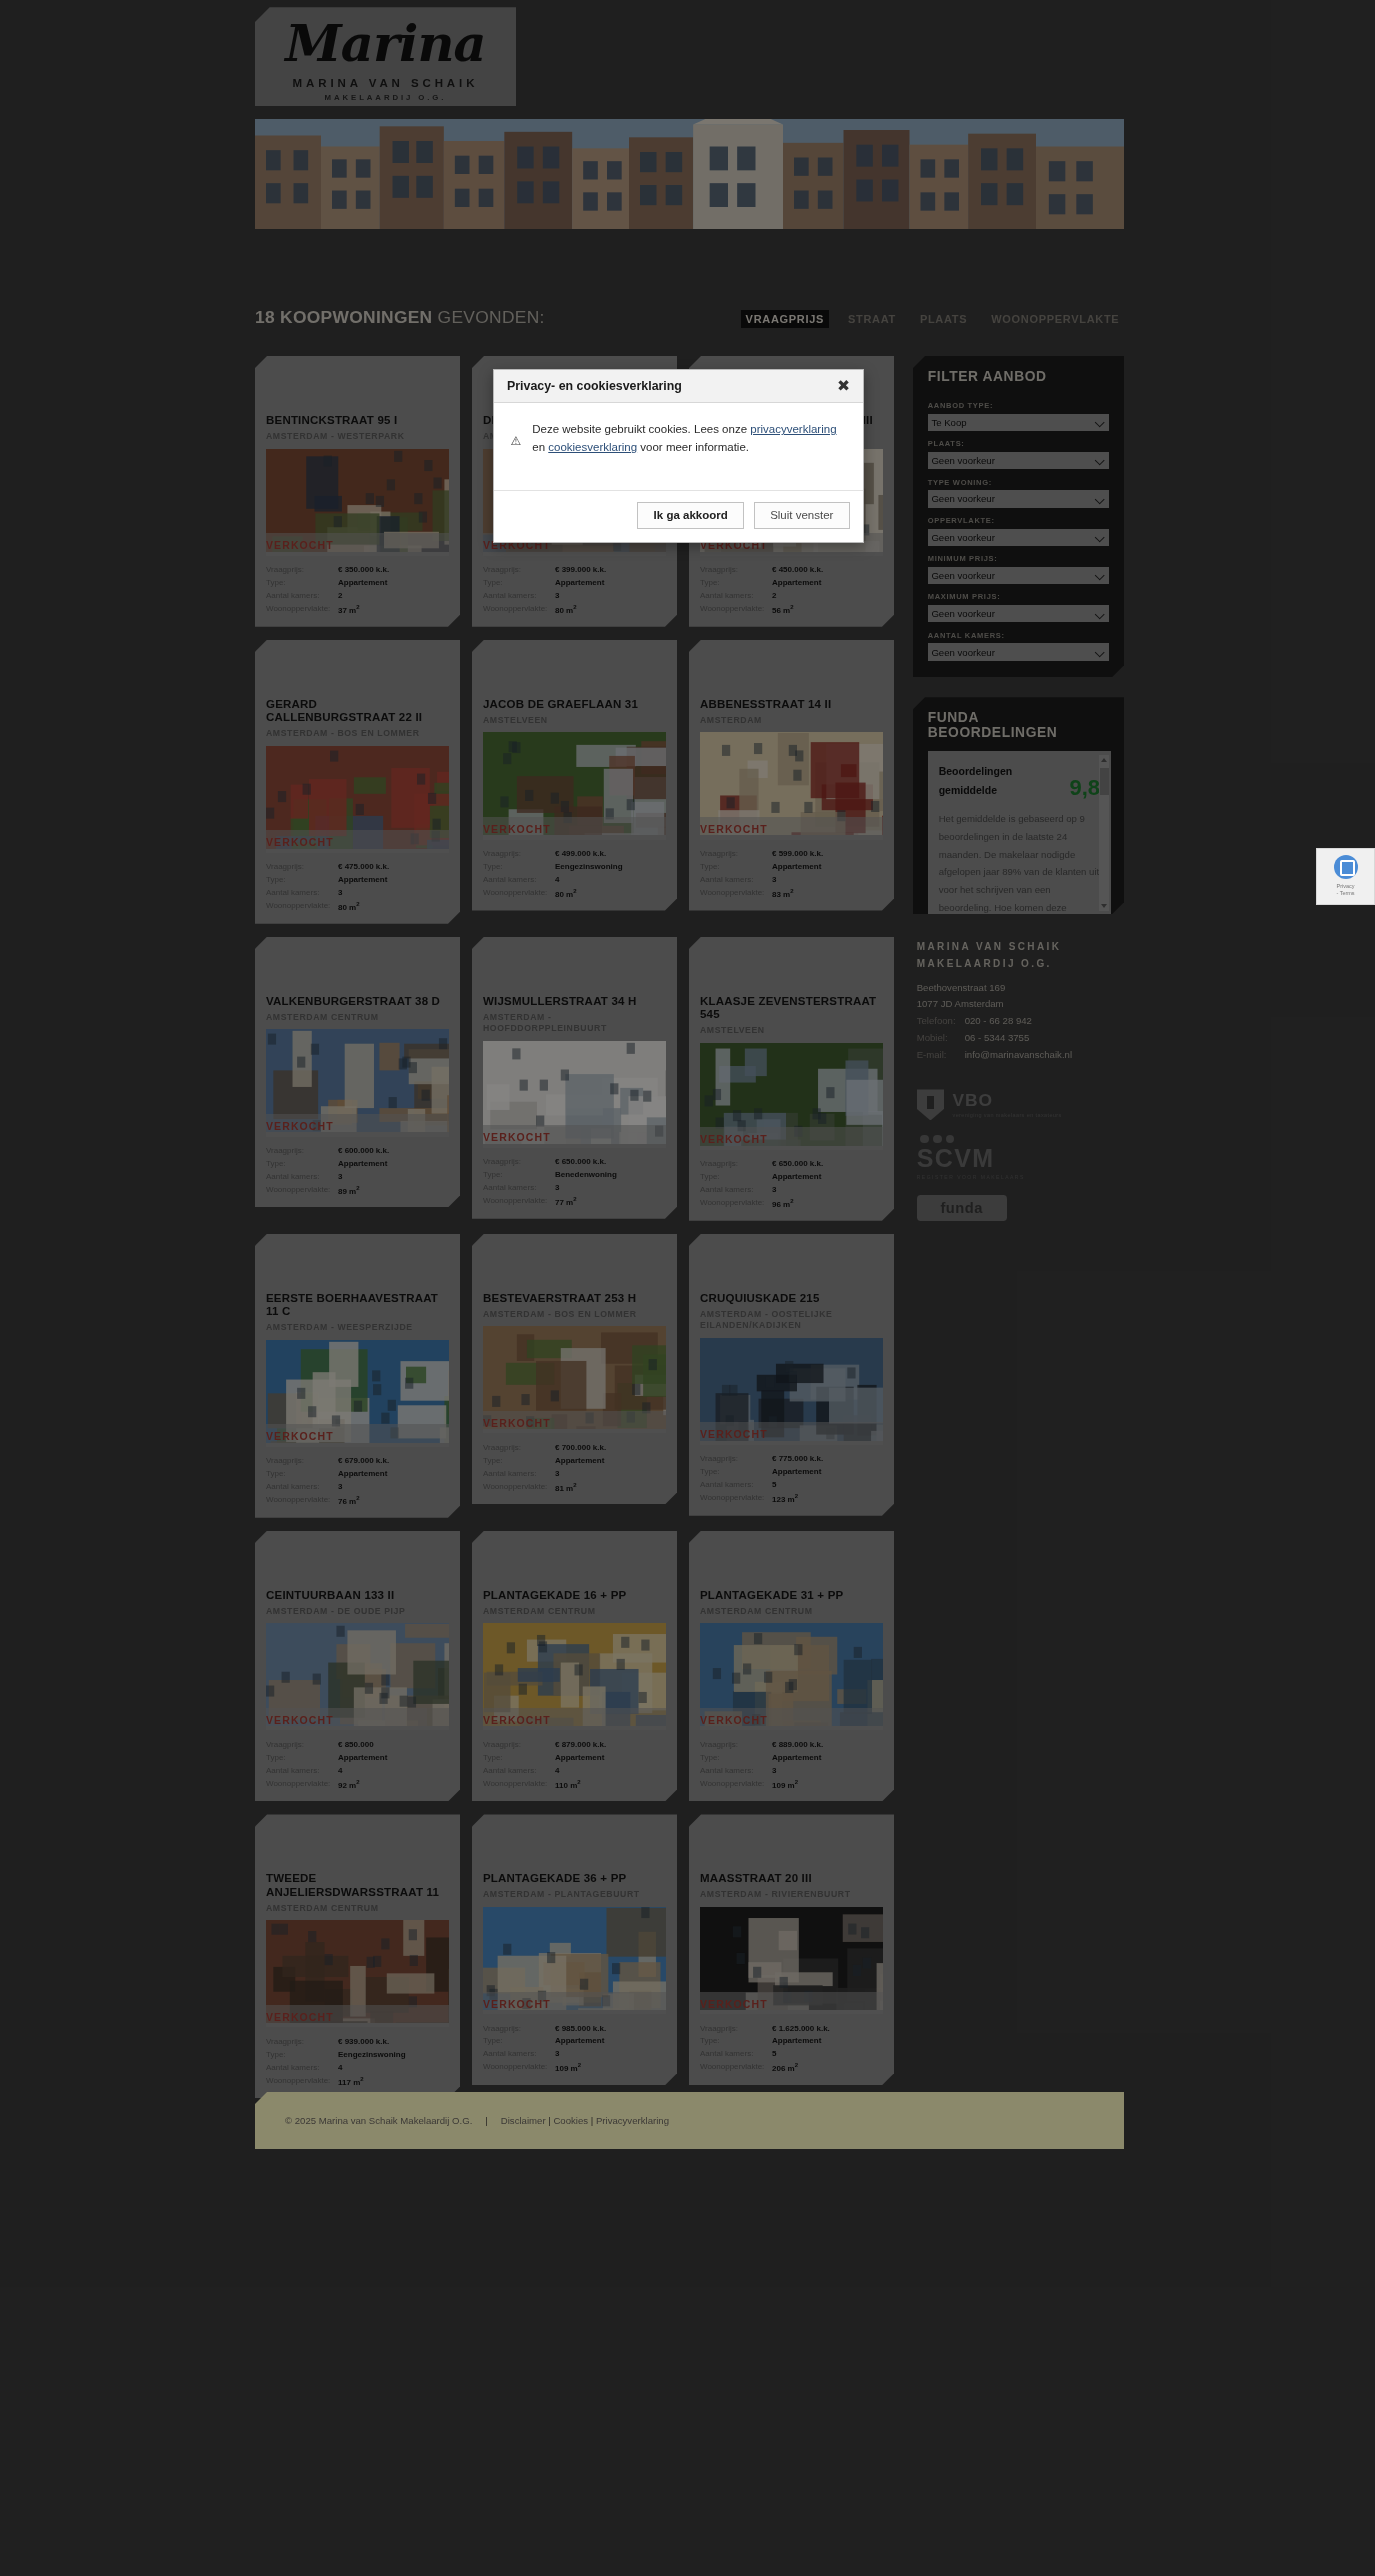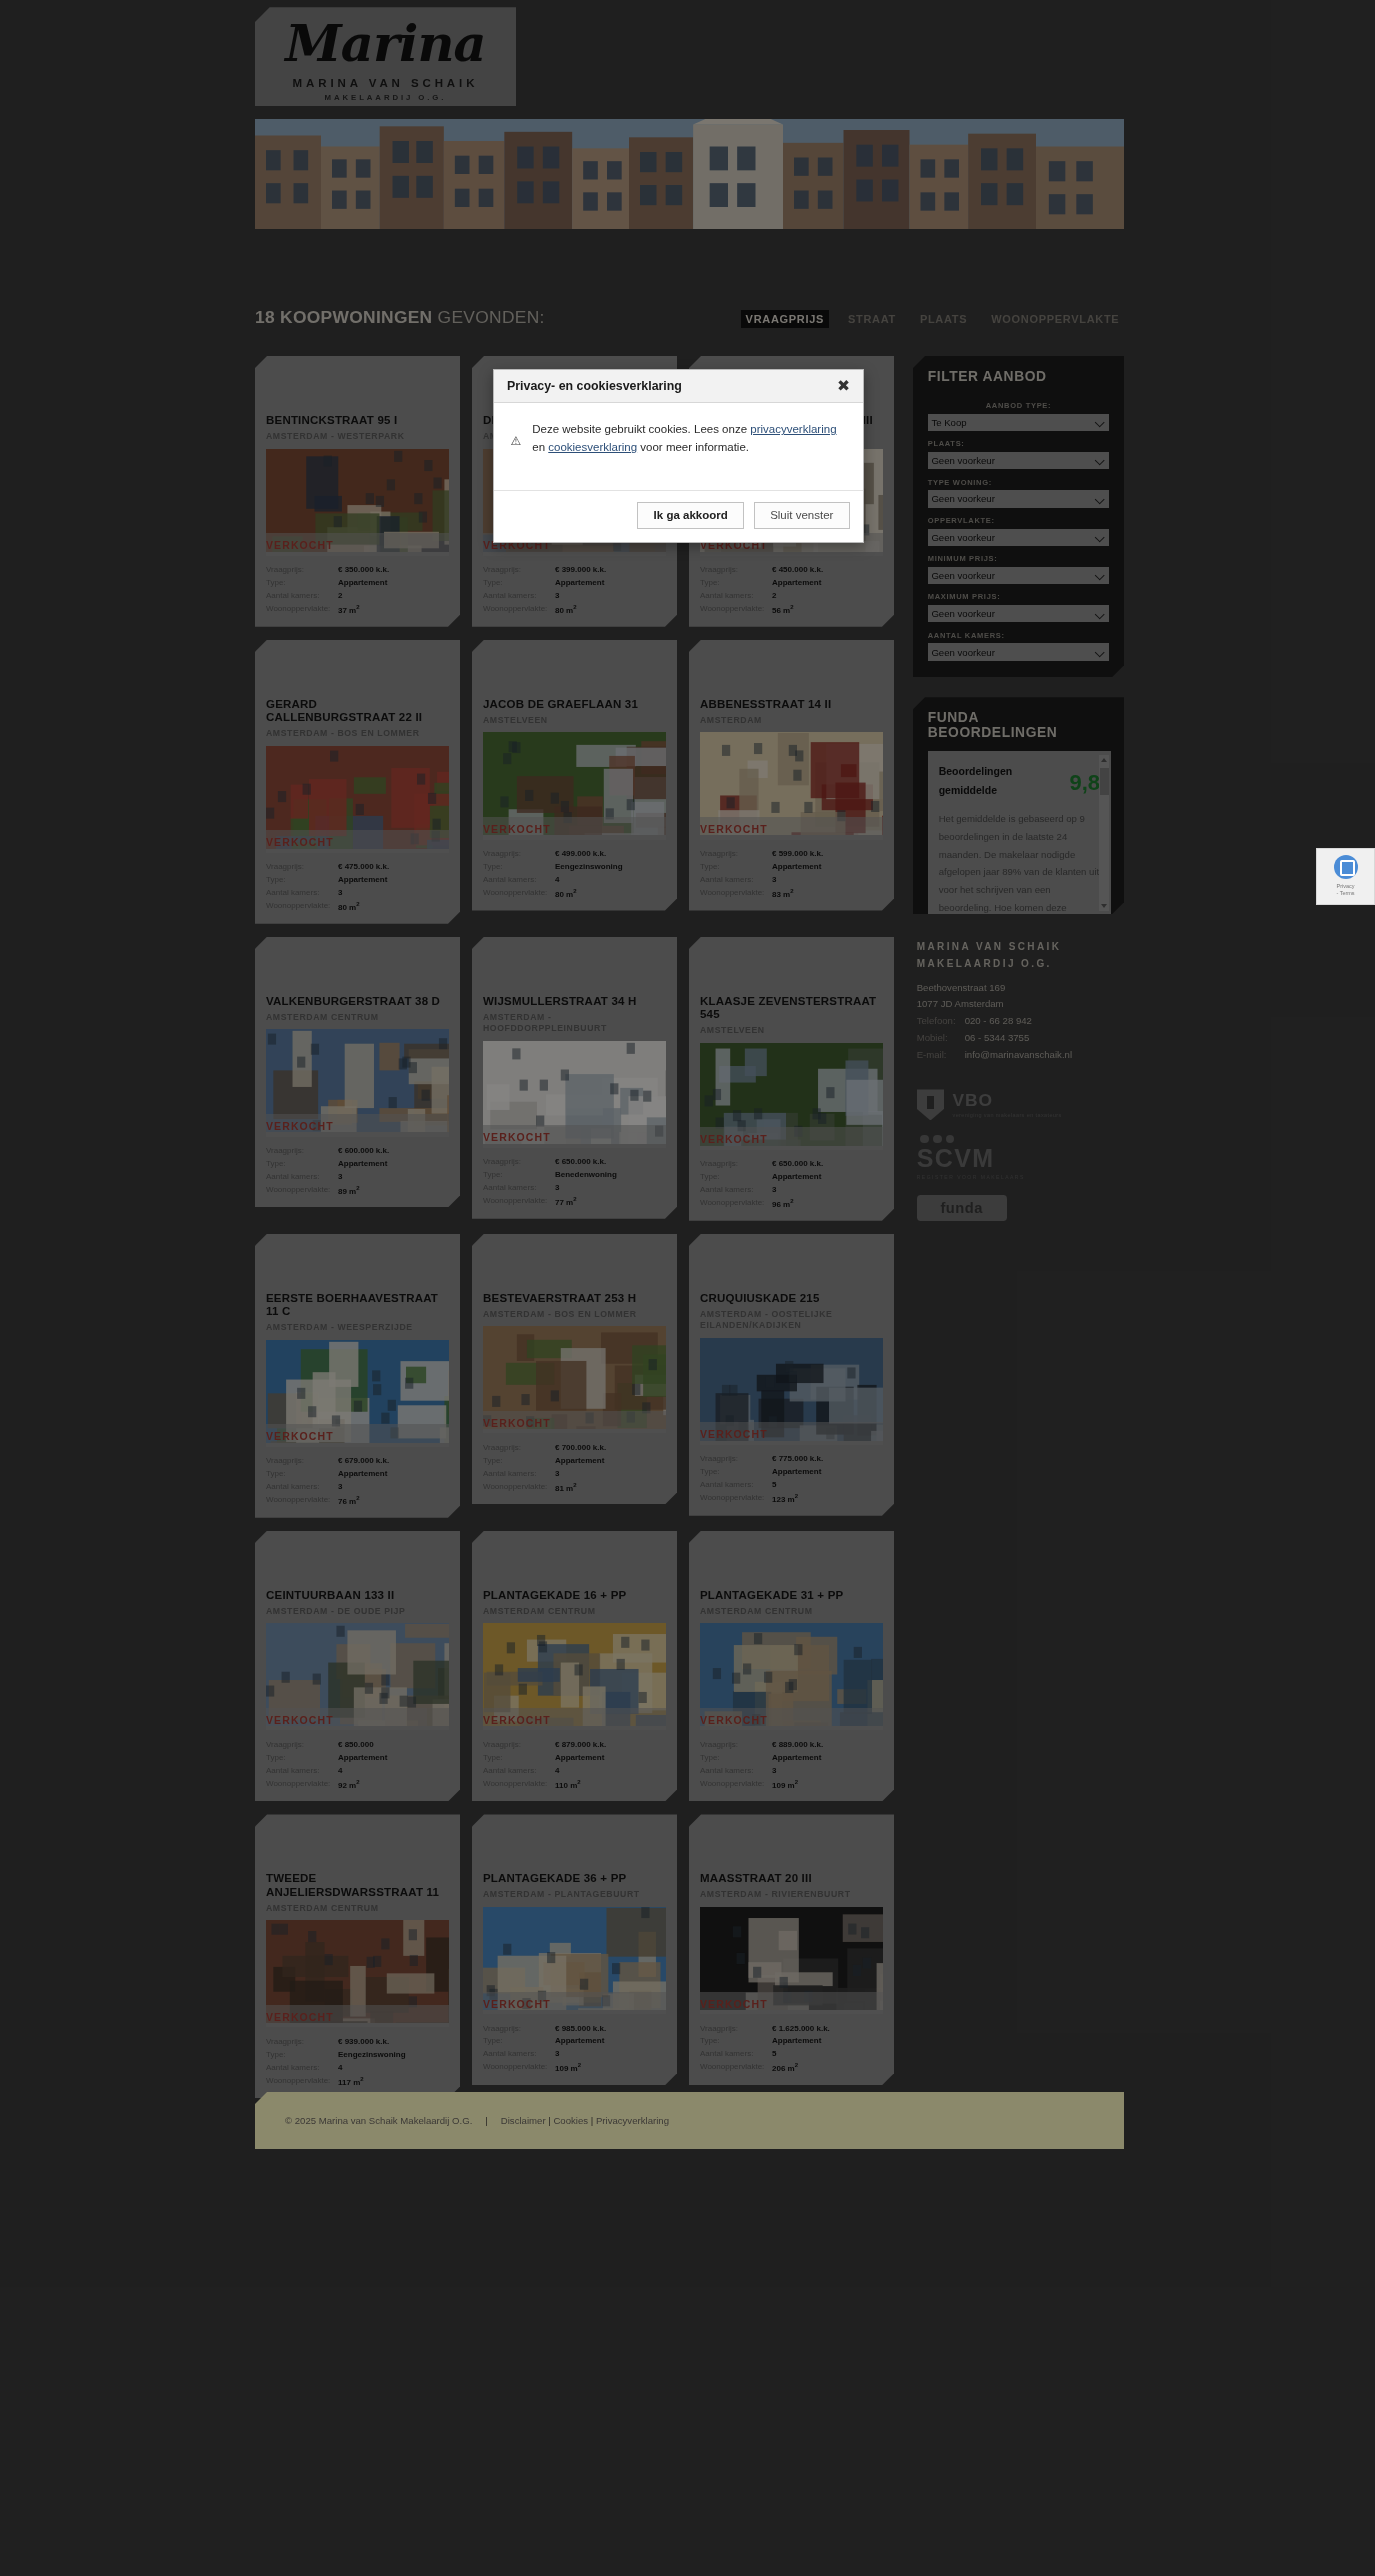--- a/index.html
+++ b/index.html
@@ -214,21 +214,21 @@
     margin-bottom: 11px;
   }
   .field-label {
     font-size: 7.5px;
     font-weight: 700;
     letter-spacing: 0.7px;
     color: #8d8a83;
     margin-bottom: 2.8px;
     margin-top: 8.3px;
   }
-  .field-label:first-of-type { margin-top: 17px; text-align: center; }
+  .field-label:first-of-type { margin-top: 17px; }
   select.sel {
     width: 100%;
     height: 17.4px;
     background: #8f8f8f;
     border: none;
     color: #111;
     font-family: "Liberation Sans", sans-serif;
     font-size: 9.6px;
     padding: 0 3.7px;
     border-radius: 0;
@@ -251,21 +251,21 @@
   .review-box {
     background: #8a8a8a;
     margin: 0 -1.8px 0 0;
     padding: 11px 11px 0 11px;
     height: 163px;
     overflow: hidden;
     position: relative;
   }
   .rev-head {
     display: flex;
-    align-items: center;
+    align-items: flex-end;
     justify-content: space-between;
     gap: 31px;
   }
   .rev-head-label {
     font-size: 10.5px;
     font-weight: 700;
     color: #111;
     line-height: 1.75;
     width: 110px;
   }

